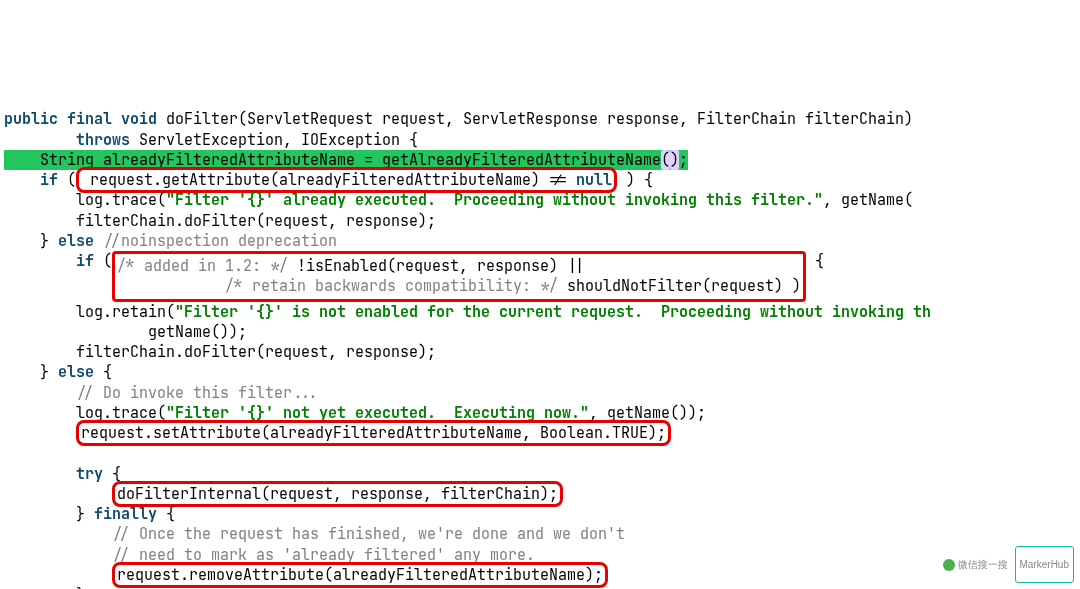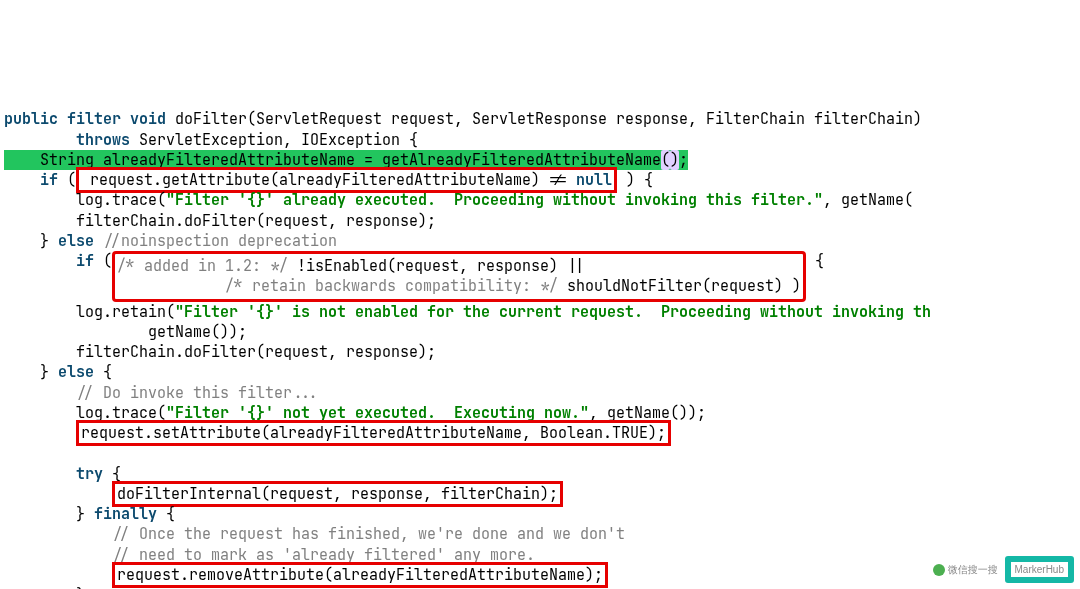--- a/index.html
+++ b/index.html
@@ -18,21 +18,21 @@
     position: relative;
   }
   .kw   { color: #0c4a6e; font-weight: bold; }   
   .str  { color: #008000; font-weight: bold; }   
   .comm { color: #808080; }  
   .stat { }
   .hlY  { background: #22c55e; margin-top: 24px; }                 
   .hlP  { background: #e0d0ff; border-radius:2px; } 
   .boxed {
     border: 3px solid #e60000;
-    border-radius: 0;
+    border-radius: 8px;
     padding: 0 2px;
     display: inline;
   }
   .boxed-multi {
     border: 3px solid #e60000;
     border-radius: 4px;
     padding: 2px 2px;
     display: inline-block;
     vertical-align: top;
   }
@@ -41,44 +41,44 @@
     position: absolute;
     right: 6px;
     bottom: 6px;
     font-family: Arial, sans-serif;
     font-size: 10px;
     color: #888;
     white-space: nowrap;
   }
   .wm-box {
     display:inline-block;
-    border:6px solid #14b8a6;
+    border:1px solid #14b8a6;
     border-radius:3px;
-    padding:1px 4px;
+    padding:11px 4px;
     margin-left:4px;
     background:#fff;
     color:#888;
     text-align:right;
   }
   .wm-wechat {
     display:inline-block;
     width:12px; height:12px;
     border-radius:50%;
     background:#4caf50;
     vertical-align:middle;
     margin-right:3px;
   }
 </style>
 </head>
 <body>
 
 
 
 <div class="code">
-<span><span class="kw">public</span> <span class="kw">filter</span> <span class="kw">void</span><span> doFilter(ServletRequest request, ServletResponse response, FilterChain filterChain)</span></span>
+<span><span class="kw">public</span> <span class="kw">final</span> <span class="kw">void</span><span> doFilter(ServletRequest request, ServletResponse response, FilterChain filterChain)</span></span>
 <span>        <span class="kw">throws</span><span> ServletException, IOException {</span></span>
 <span><span class="hlY"><span>    String alreadyFilteredAttributeName = getAlreadyFilteredAttributeName</span><span class="hlP">(</span><span class="hlP">)</span><span>;</span></span></span>
 <span>    <span class="kw">if</span><span> (</span><span class="boxed"><span> request.getAttribute(alreadyFilteredAttributeName) != </span><span class="kw">null</span></span><span> ) {</span></span>
 <span>        <span class="stat">log</span><span>.trace(</span><span class="str">"Filter '{}' already executed.  Proceeding without invoking this filter."</span><span>, getName(</span></span>
 <span><span>        filterChain.doFilter(request, response);</span></span>
 <span><span>    } </span><span class="kw">else</span><span> </span><span class="comm">//noinspection deprecation</span></span>
 <span>        <span class="kw">if</span><span> (</span><span class="boxed-multi"><span class="comm">/* added in 1.2: */</span><span> !isEnabled(request, response) ||</span>
             <span class="comm">/* retain backwards compatibility: */</span><span> shouldNotFilter(request) )</span></span><span> {</span></span>
 <span>        <span class="stat">log</span><span>.retain(</span><span class="str">"Filter '{}' is not enabled for the current request.  Proceeding without invoking th</span></span>
 <span><span>                getName());</span></span>

